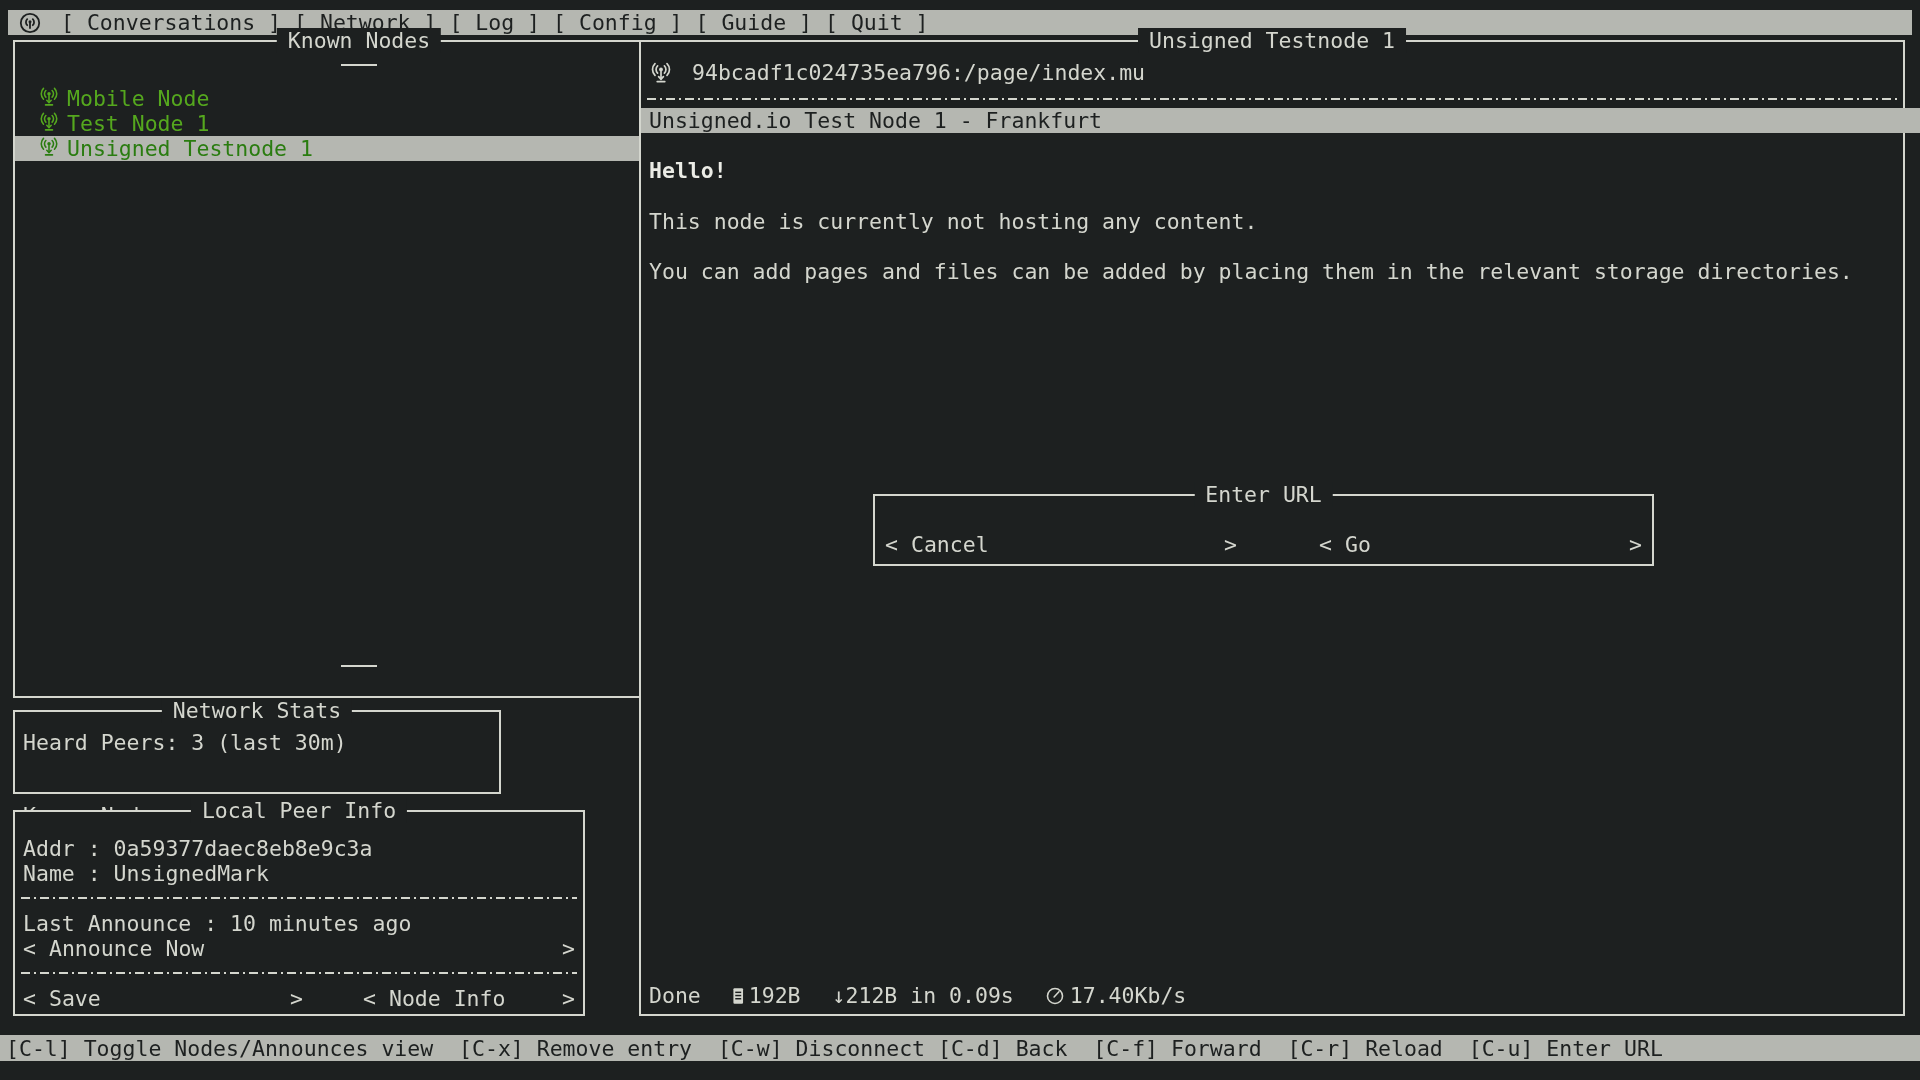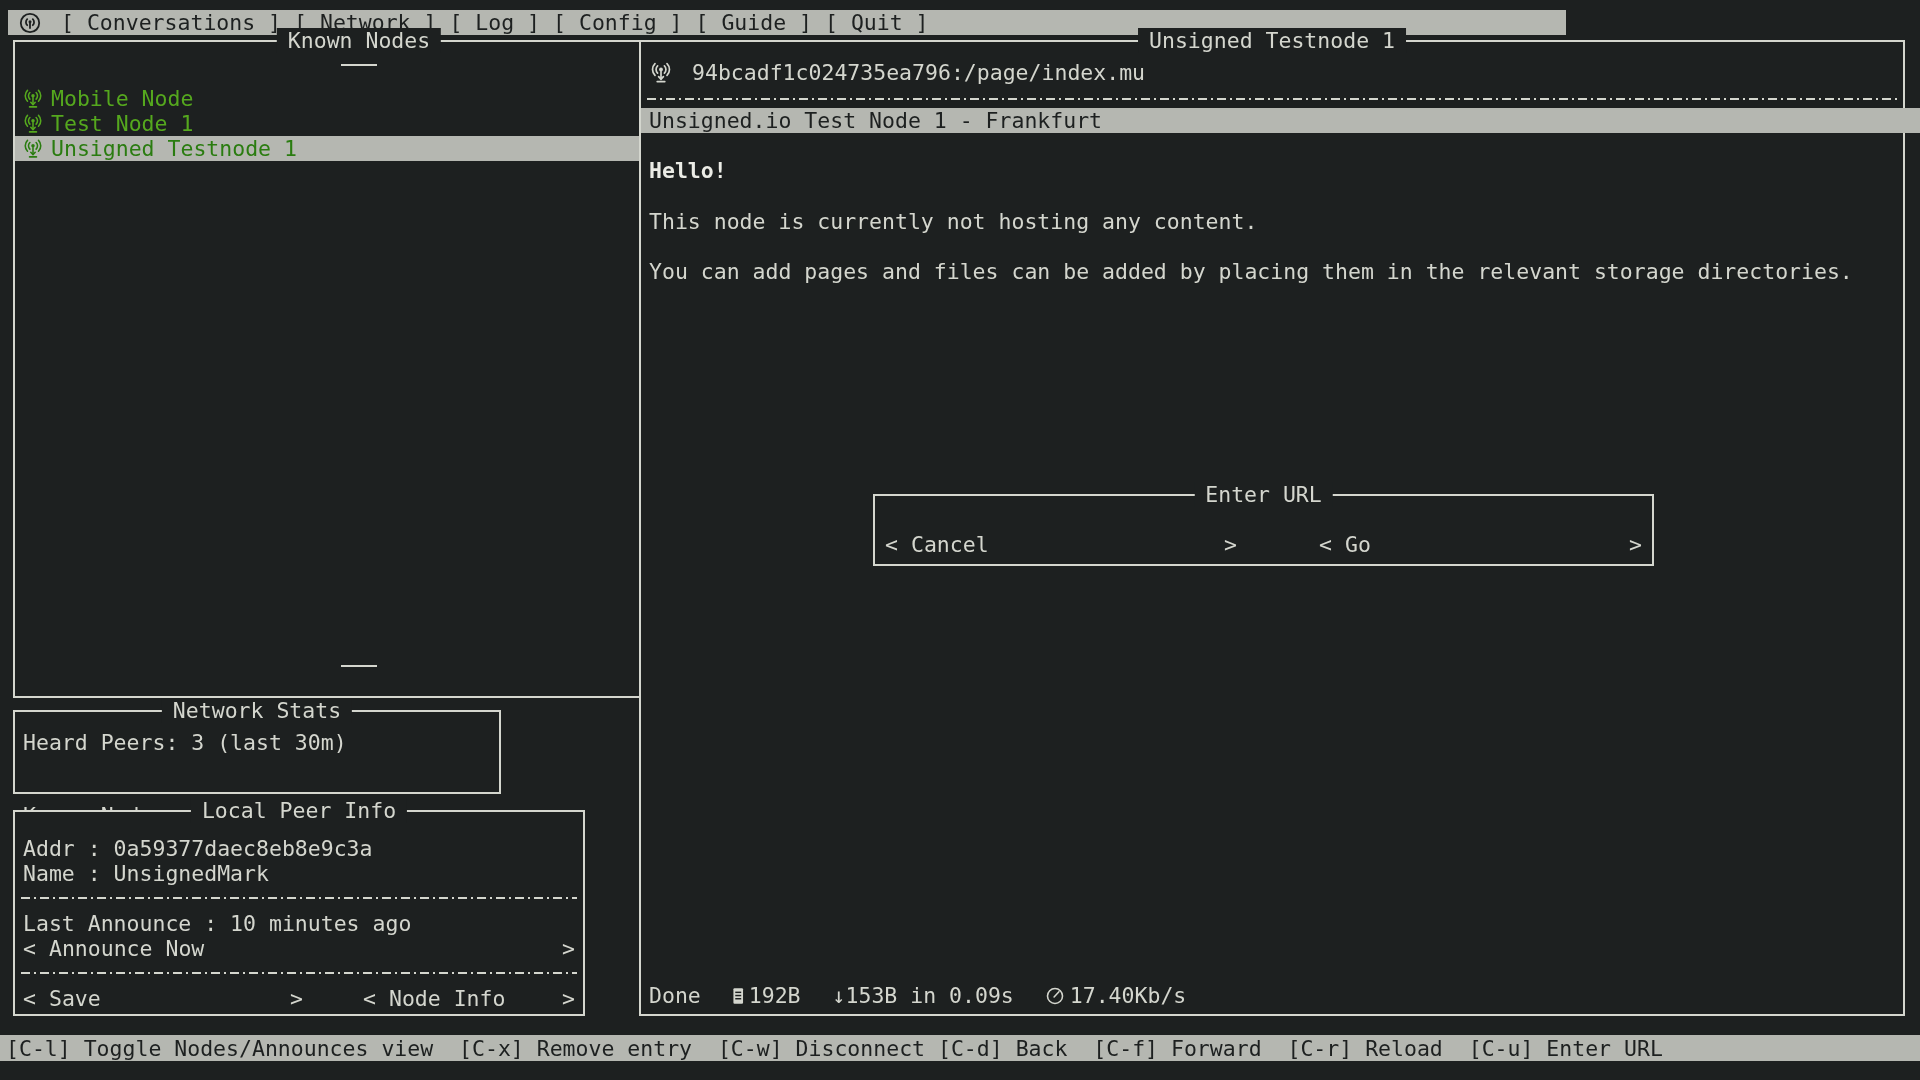--- a/index.html
+++ b/index.html
@@ -8,34 +8,34 @@
   }
   *{box-sizing:border-box;}
   html,body{margin:0;padding:0;background:var(--bg);}
   #screen{
     position:relative;width:1920px;height:1080px;background:var(--bg);
     font-family:"DejaVu Sans Mono","Liberation Mono",monospace;
     font-size:21.5px;line-height:25px;color:var(--fg);overflow:hidden;
     white-space:pre;
   }
   
-  .menubar{position:absolute;top:10px;left:8px;width:1558px;height:25px;
+  .menubar{position:absolute;top:10px;left:8px;width:1904px;height:25px;
     background:var(--bar-bg);color:var(--bar-fg);display:flex;align-items:center;gap:13px;
     padding-left:10px;}
   .menubar .logo{display:flex;align-items:center;margin-right:6px;}
   .menu-item{cursor:default;}
   
   .panel{position:absolute;border:2px solid var(--fg);background:var(--bg);}
   .panel-title{position:absolute;top:-14px;left:50%;transform:translateX(-50%);
     background:var(--bg);padding:0 11px;white-space:pre;}
   .scroll-indicator{position:absolute;left:50%;transform:translateX(-50%);
     width:36px;height:2px;background:var(--fg);}
   
-  .node-row{position:absolute;left:0;width:100%;height:25px;display:flex;align-items:center;
-    gap:7px;padding-left:7px;color:var(--green);}
+  .node-row{position:absolute;left:0;width:100%;height:25px;display:flex;
+    gap:7px;padding-left:23px;color:var(--green);}
   .node-row.selected{background:var(--bar-bg);color:var(--green-selected);}
   .node-row svg{flex:0 0 auto;}
   
   .trow{position:absolute;left:8px;height:25px;display:flex;align-items:center;}
   
   .ddiv{position:absolute;height:2px;
     background:repeating-linear-gradient(90deg,var(--fg) 0 9px,transparent 9px 13px,var(--fg) 13px 15px,transparent 15px 19px);}
   
   .ubtn{display:flex;align-items:center;height:25px;}
   .ubtn .lab{margin-left:13px;}
@@ -188,21 +188,21 @@
     <div class="statusline">
       <span class="seg">Done</span>
       <span style="width:26px;"></span>
       <span class="seg">
         <svg width="22" height="22">
             <use href="#ic-page"></use>
           </svg>
         <span>192B</span>
       </span>
       <span style="width:32px;"></span>
-      <span class="seg">↓153B in 0.09s</span>
+      <span class="seg">↓212B in 0.09s</span>
       <span style="width:30px;"></span>
       <span class="seg">
         <svg width="22" height="22" style="margin-right:4px;">
             <use href="#ic-gauge"></use>
           </svg>
         <span>17.40Kb/s</span>
       </span>
     </div>
   </div>
 

